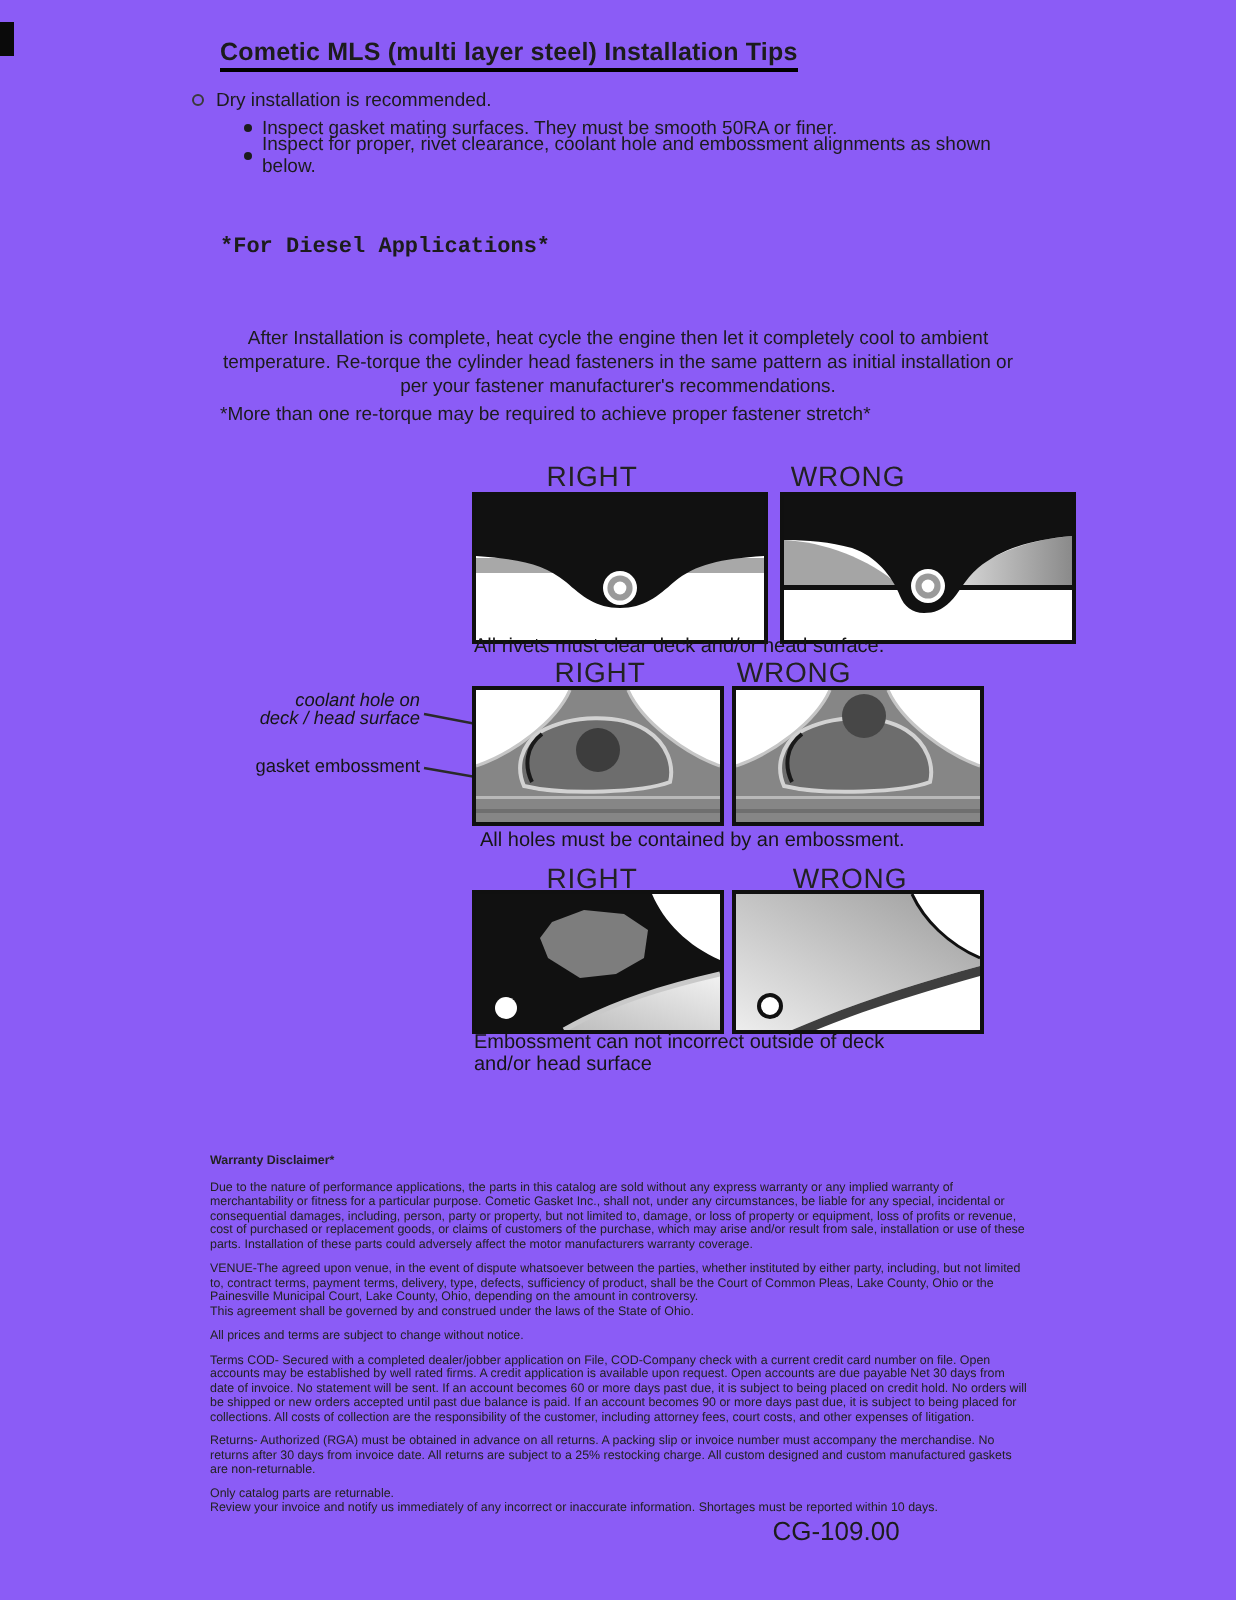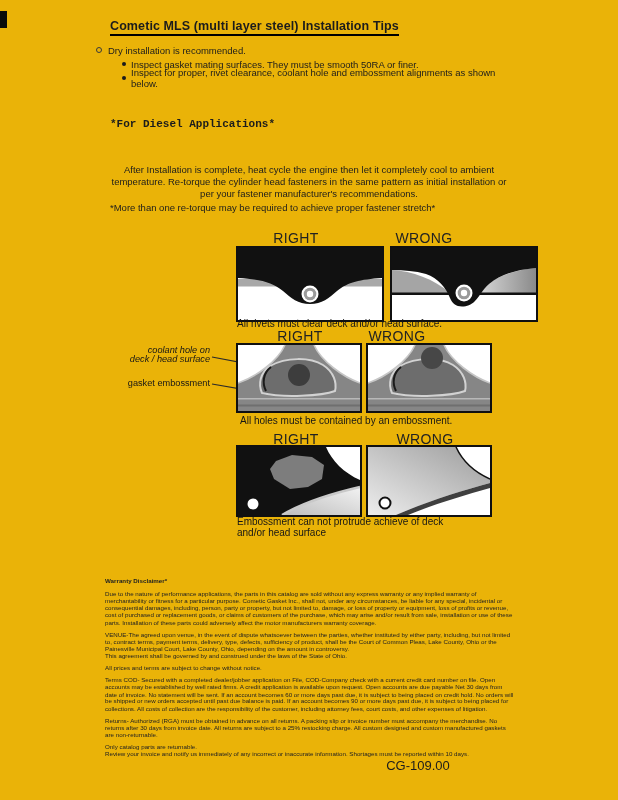--- a/index.html
+++ b/index.html
@@ -1,16 +1,16 @@
 <!DOCTYPE html>
 <html><head>
 <meta charset="utf-8">
 <style>
   html,body{margin:0;padding:0;background:#e8e8e8;}
-  .page{position:relative;width:618px;height:800px;background:#eab308;overflow:hidden;
+  .page{position:relative;width:618px;height:800px;background:#8b5cf6;overflow:hidden;
         font-family:"Liberation Sans", sans-serif;color:#1c1c1c;}
   .edge-mark{position:absolute;left:0;top:11px;width:7px;height:17px;background:#0a0a0a;}
   .title{position:absolute;left:110px;top:19px;font-size:12.5px;font-weight:bold;
          border-bottom:2px solid #000;padding-bottom:1px;letter-spacing:.1px;}
   .bullets{position:absolute;left:96px;top:43px;width:420px;font-size:9.5px;}
   .b-row{display:flex;align-items:center;height:14px;}
   .b-row.sub{margin-left:26px;}
   .marker-hollow{width:4px;height:4px;border:1px solid #3a3a3a;border-radius:50%;
                  margin-right:6px;flex:0 0 auto;}
   .marker-solid{width:4px;height:4px;background:#1c1c1c;border-radius:50%;
@@ -174,21 +174,21 @@
       </defs>
       <rect x="0" y="0" width="122" height="68" fill="#ffffff"></rect>
       <path d="M0,0 H88 C94,13 106,25 122,32 L122,36 C92,44 58,55 28,68 L0,68 Z" fill="url(#g3w)"></path>
       <path d="M28,68 C58,55 92,44 122,36 L122,41 C94,49 64,58 40,68 Z" fill="#3f3f3f"></path>
       <path d="M88,0 C94,13 106,25 122,32" fill="none" stroke="#111111" stroke-width="1.5"></path>
       <circle cx="17" cy="56" r="5.5" fill="#ffffff" stroke="#111111" stroke-width="2"></circle>
     </svg>
   </div>
 
   <div class="caption" style="left:237px;top:516px;">
-    <div>Embossment can not protrude achieve of deck</div>
+    <div>Embossment can not incorrect outside of deck</div>
     <div>and/or head surface</div>
   </div>
 
   <div class="disclaimer">
     <div class="dh">Warranty Disclaimer*</div>
     <p>Due to the nature of performance applications, the parts in this catalog are sold without any express warranty or any implied warranty of merchantability or fitness for a particular purpose.  Cometic Gasket Inc., shall not, under any circumstances, be liable for any special, incidental or consequential damages, including, person, party or property, but not limited to, damage, or loss of property or equipment, loss of profits or revenue, cost of purchased or replacement goods, or claims of customers of the purchase, which may arise and/or result from sale, installation or use of these parts.  Installation of these parts could adversely affect the motor manufacturers warranty coverage.</p>
     <p><span>VENUE-The agreed upon venue, in the event of dispute whatsoever between the parties, whether instituted by either party, including, but not limited to, contract terms, payment terms, delivery, type, defects, sufficiency of product, shall be the Court of Common Pleas, Lake County, Ohio or the Painesville Municipal Court, Lake County, Ohio, depending on the amount in controversy.</span><br>
       <span>This agreement shall be governed by and construed under the laws of the State of Ohio.</span></p>
     <p>All prices and terms are subject to change without notice.</p>
     <p>Terms COD- Secured with a completed dealer/jobber application on File, COD-Company check with a current credit card number on file.  Open accounts may be established by well rated firms.  A credit application is available upon request.  Open accounts are due payable Net 30 days from date of invoice.  No statement will be sent.  If an account becomes 60 or more days past due, it is subject to being placed on credit hold.  No orders will be shipped or new orders accepted until past due balance is paid.  If an account becomes 90 or more days past due, it is subject to being placed for collections.  All costs of collection are the responsibility of the customer, including attorney fees, court costs, and other expenses of litigation.</p>

